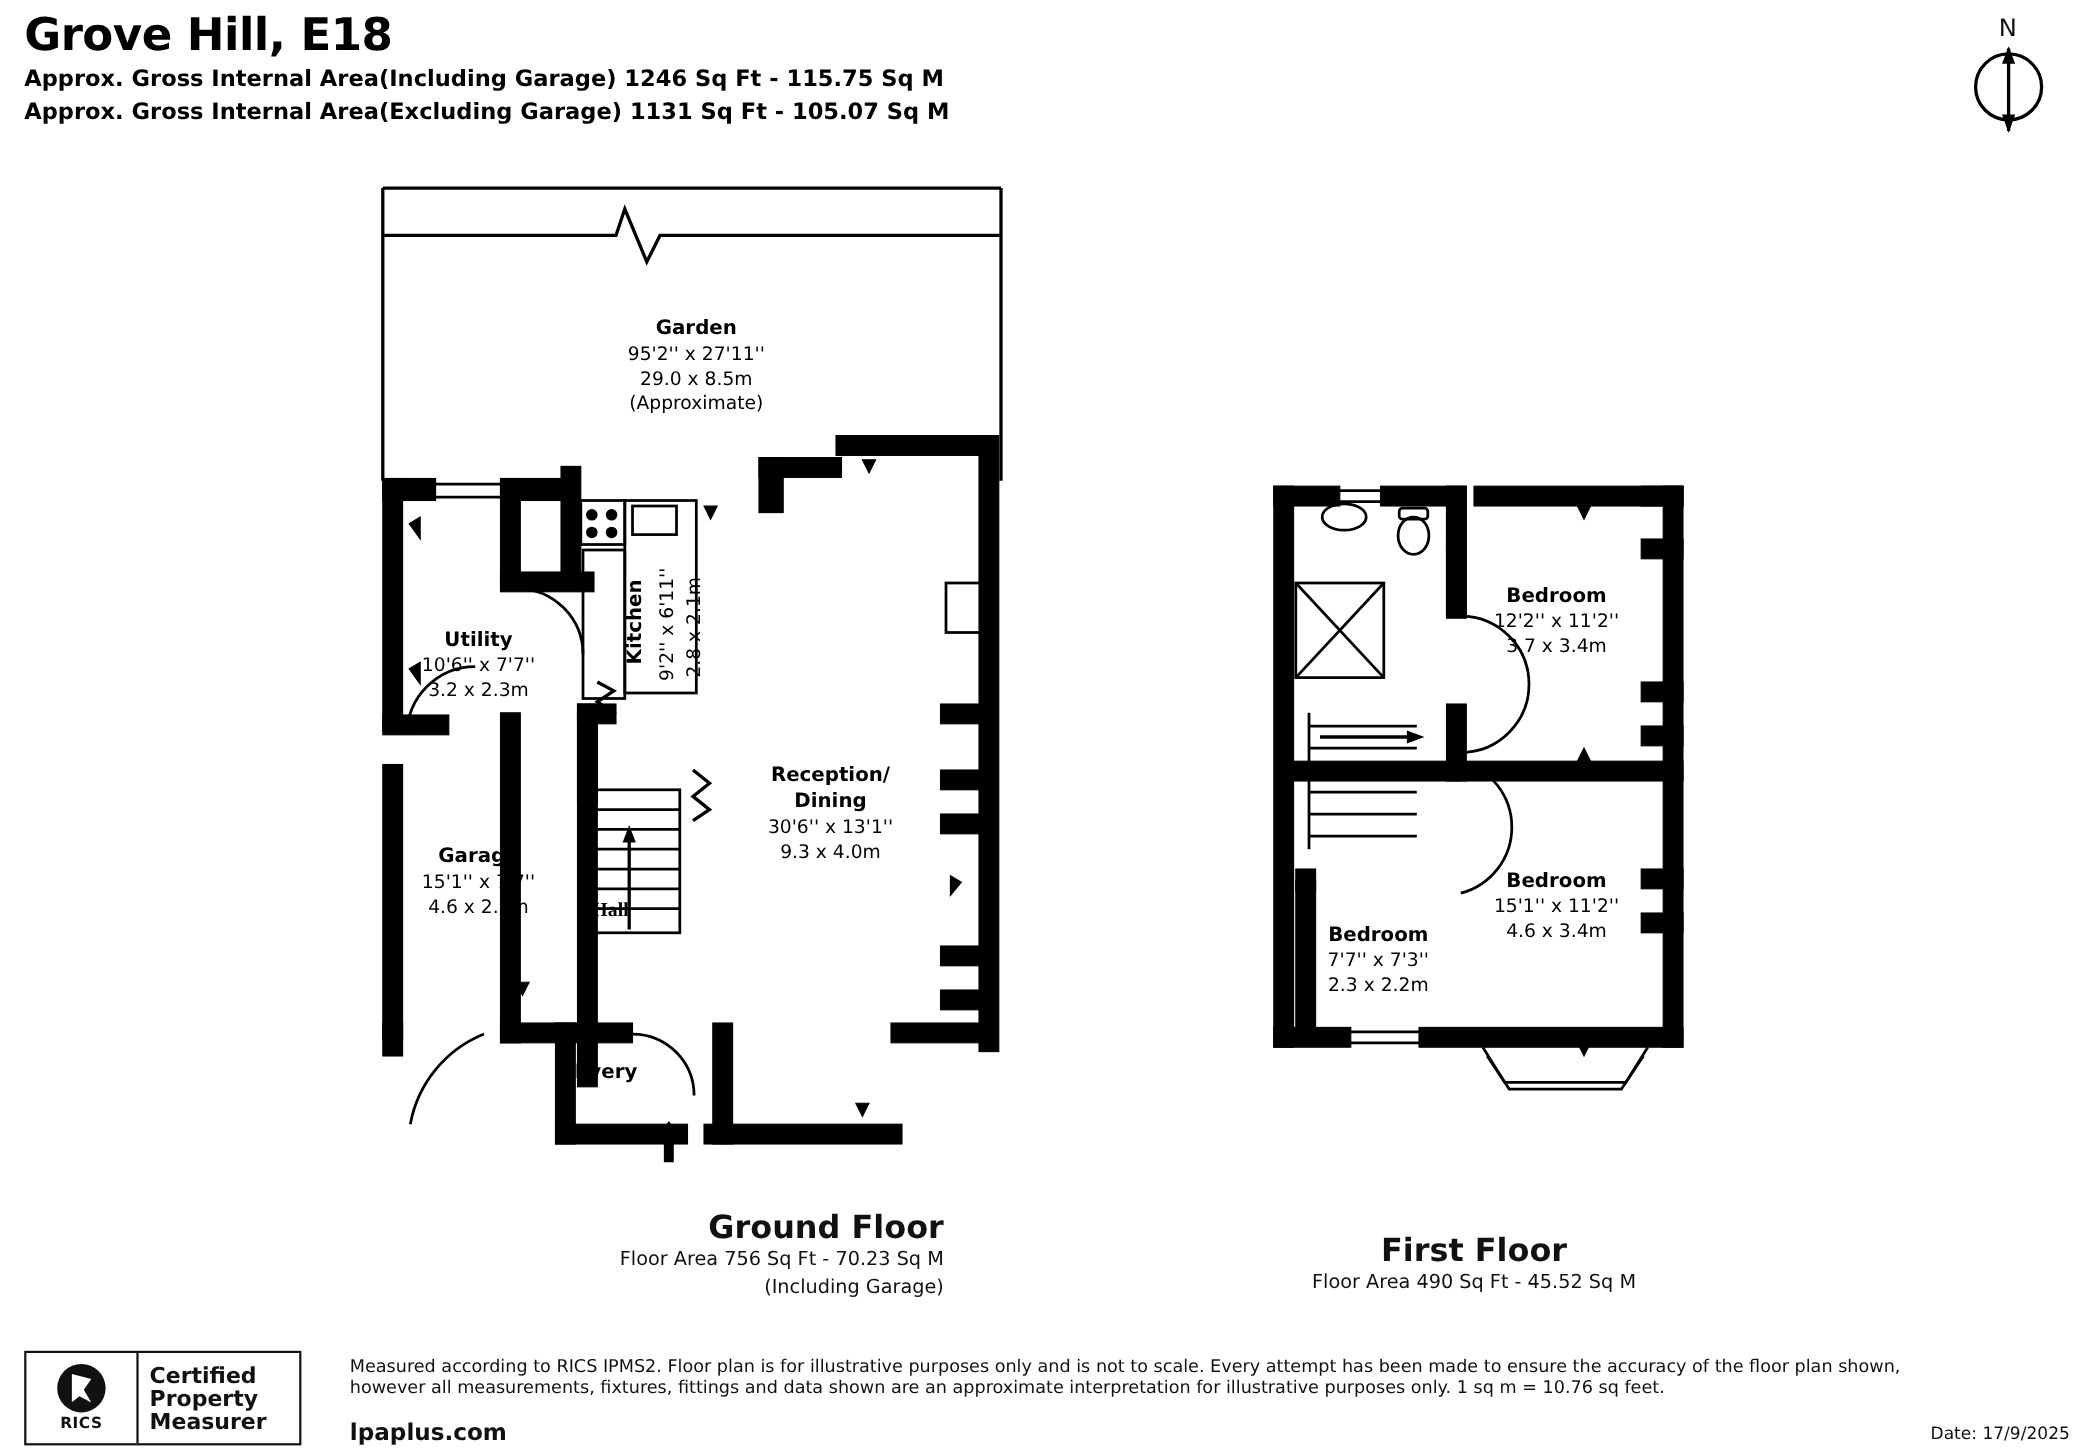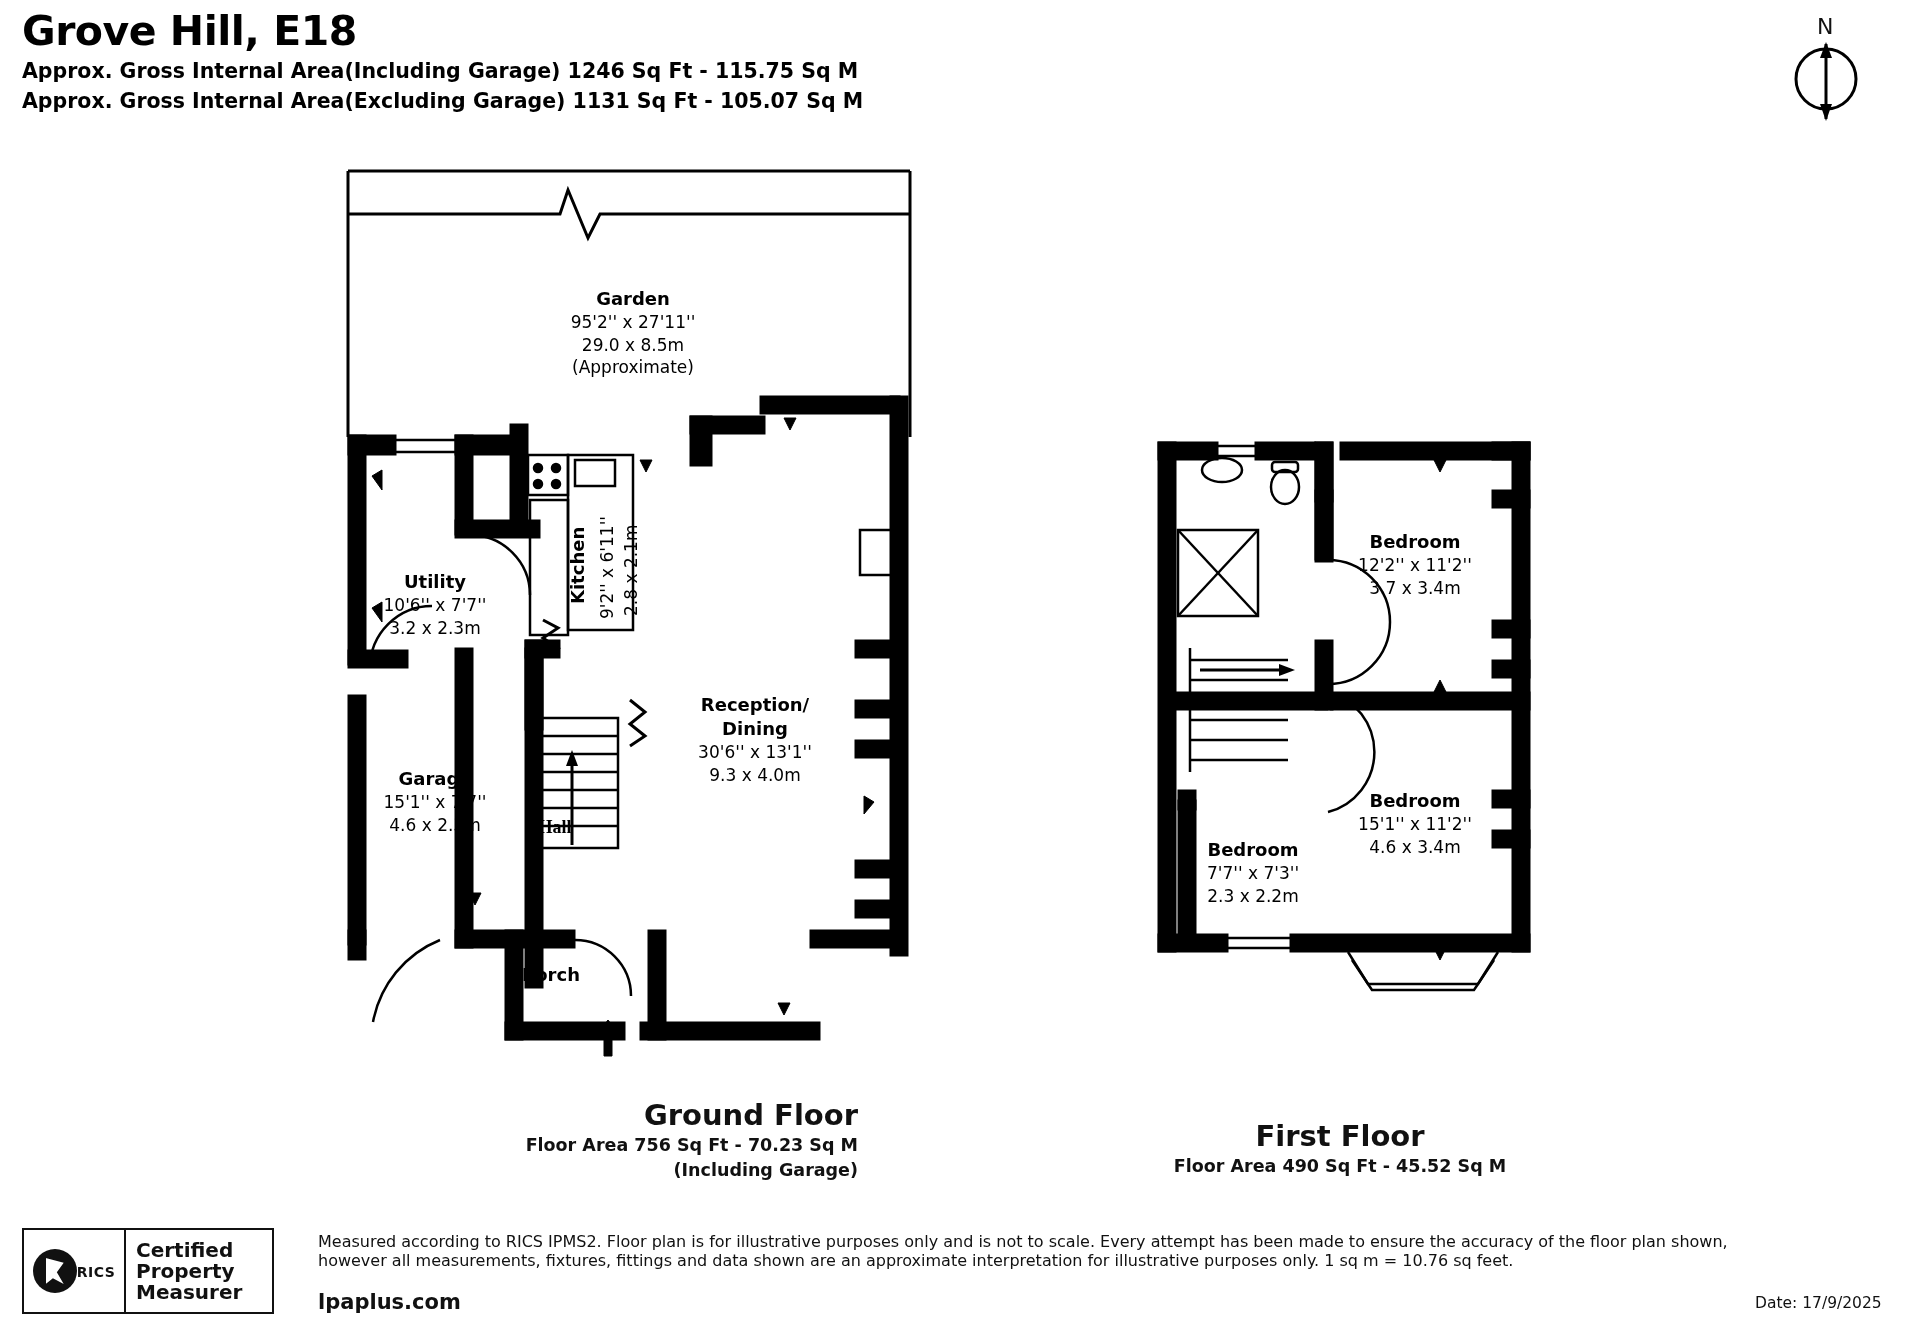--- a/index.html
+++ b/index.html
@@ -64,21 +64,21 @@
     text-align: center;
   }
   .floor-caption .fc-title {
     font-size: 29px;
     font-weight: 600;
     line-height: 36px;
   }
   .floor-caption .fc-sub {
     font-size: 17.5px;
     line-height: 25px;
-    font-weight: 700;
+    font-weight: 400;
   }
 
   
   .room-label {
     position: absolute;
     text-align: center;
     line-height: 22.5px;
     font-size: 17px;
     font-weight: 500;
     color: #000;
@@ -117,21 +117,21 @@
     display: flex;
     align-items: center;
   }
   #rics-logo-box {
     width: 100px;
     height: 100%;
     border-right: 2px solid #111;
     display: flex;
     align-items: center;
     justify-content: center;
-    flex-direction: row;
+    flex-direction: column;
   }
   #rics-logo-box .rics-mark {
     width: 44px;
     height: 44px;
     border-radius: 50%;
     background: #111;
     position: relative;
   }
   #rics-logo-box .rics-mark:after {
     content: "";
@@ -452,21 +452,21 @@
     <span class="rl-name">Garage</span>
     <span class="rl-line">15'1'' x 7'7''</span>
     <span class="rl-line">4.6 x 2.3m</span>
   </div>
 
   <div class="room-label" style="left:500px; top:815px; width:110px;font-family:Liberation Serif, serif;">
     <span class="rl-name">Hall</span>
   </div>
 
   <div class="room-label" style="left:486px; top:963px; width:130px;">
-    <span class="rl-name">Porch</span>
+    <span class="rl-name">Every</span>
   </div>
 
   <div class="room-label" style="left:1300px; top:530px; width:230px;">
     <span class="rl-name">Bedroom</span>
     <span class="rl-line">12'2'' x 11'2''</span>
     <span class="rl-line">3.7 x 3.4m</span>
   </div>
 
   <div class="room-label" style="left:1300px; top:789px; width:230px;">
     <span class="rl-name">Bedroom</span>

